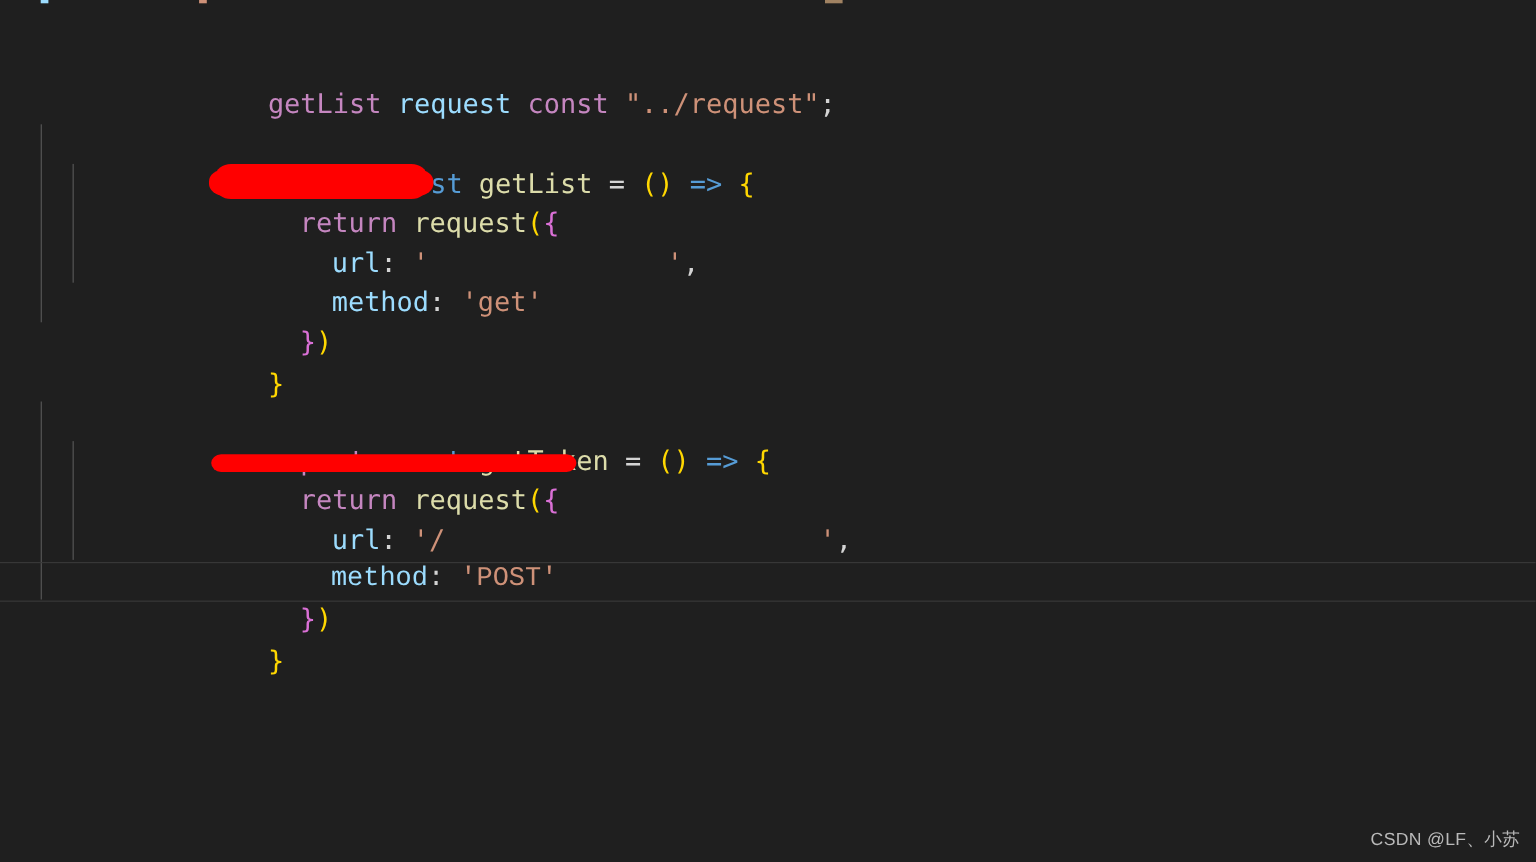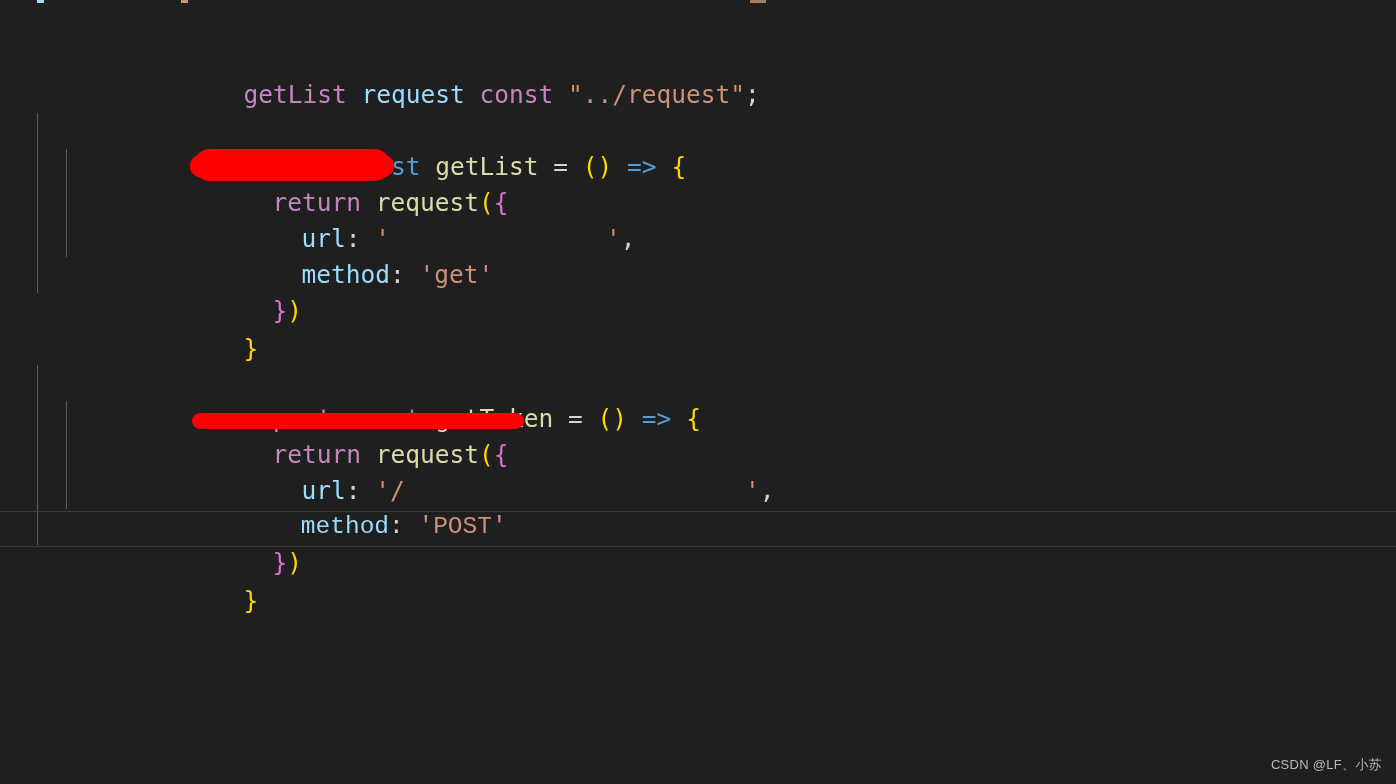--- a/index.html
+++ b/index.html
@@ -92,21 +92,21 @@
     top: 0;
     height: 3px;
   }
 
   
   .watermark {
     position: absolute;
     right: 14px;
     bottom: 10px;
     color: #b9b9b9;
-    font-size: 13px;
+    font-size: 16px;
     font-family: "Liberation Sans", "DejaVu Sans", sans-serif;
     letter-spacing: 0.3px;
     user-select: none;
   }
 </style>
 </head>
 <body>
 
 <div id="editor">
 

